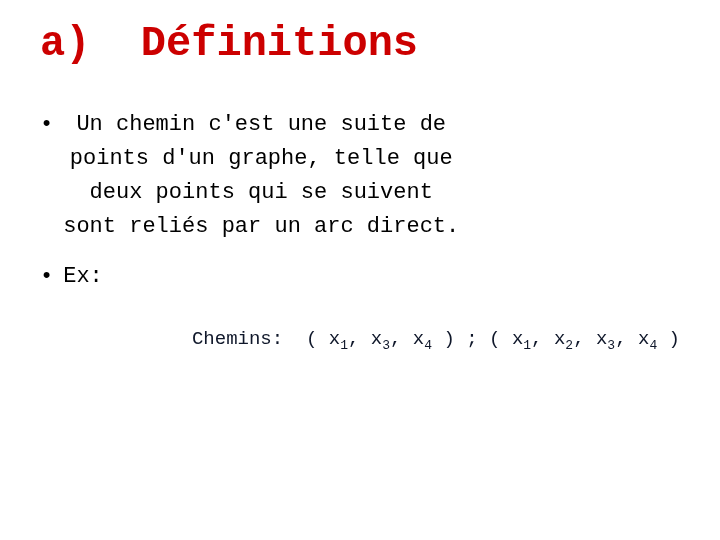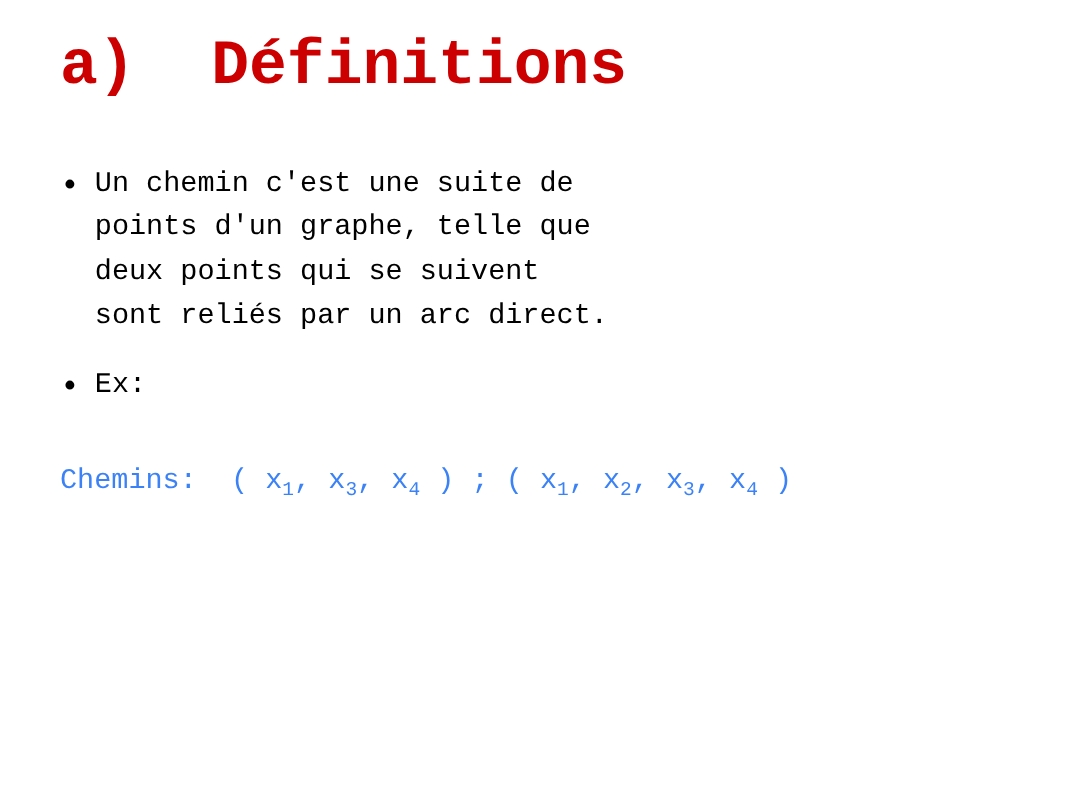--- a/index.html
+++ b/index.html
@@ -41,34 +41,36 @@
     }
 
     .bullet-dot {
       margin-right: 10px;
       font-size: 22px;
       flex-shrink: 0;
       margin-top: 0px;
     }
 
     .bullet-text {
-      font-size: 19px;
+      font-size: 22px;
       line-height: 1.55;
+      text-align: center;
     }
 
     .ex-section {
       margin-top: 10px;
     }
 
     .chemins-line {
       font-size: 19px;
-      color: #3b82f6;
+      color: #0f172a;
       margin-top: 30px;
       margin-bottom: 24px;
       line-height: 1.6;
+      text-align: right;
     }
 
     .nest-line {
       font-size: 19px;
       color: #000000;
       margin-left: 20px;
       line-height: 1.6;
     }
 
     sub {

